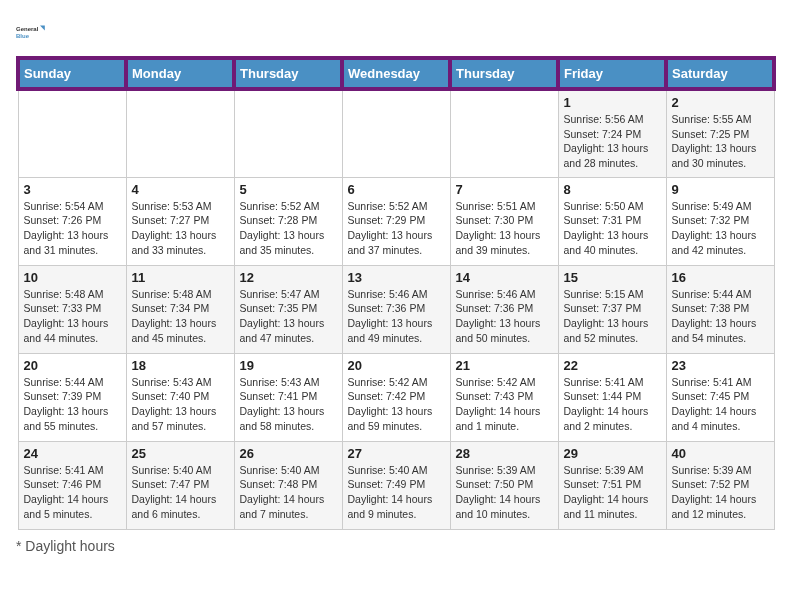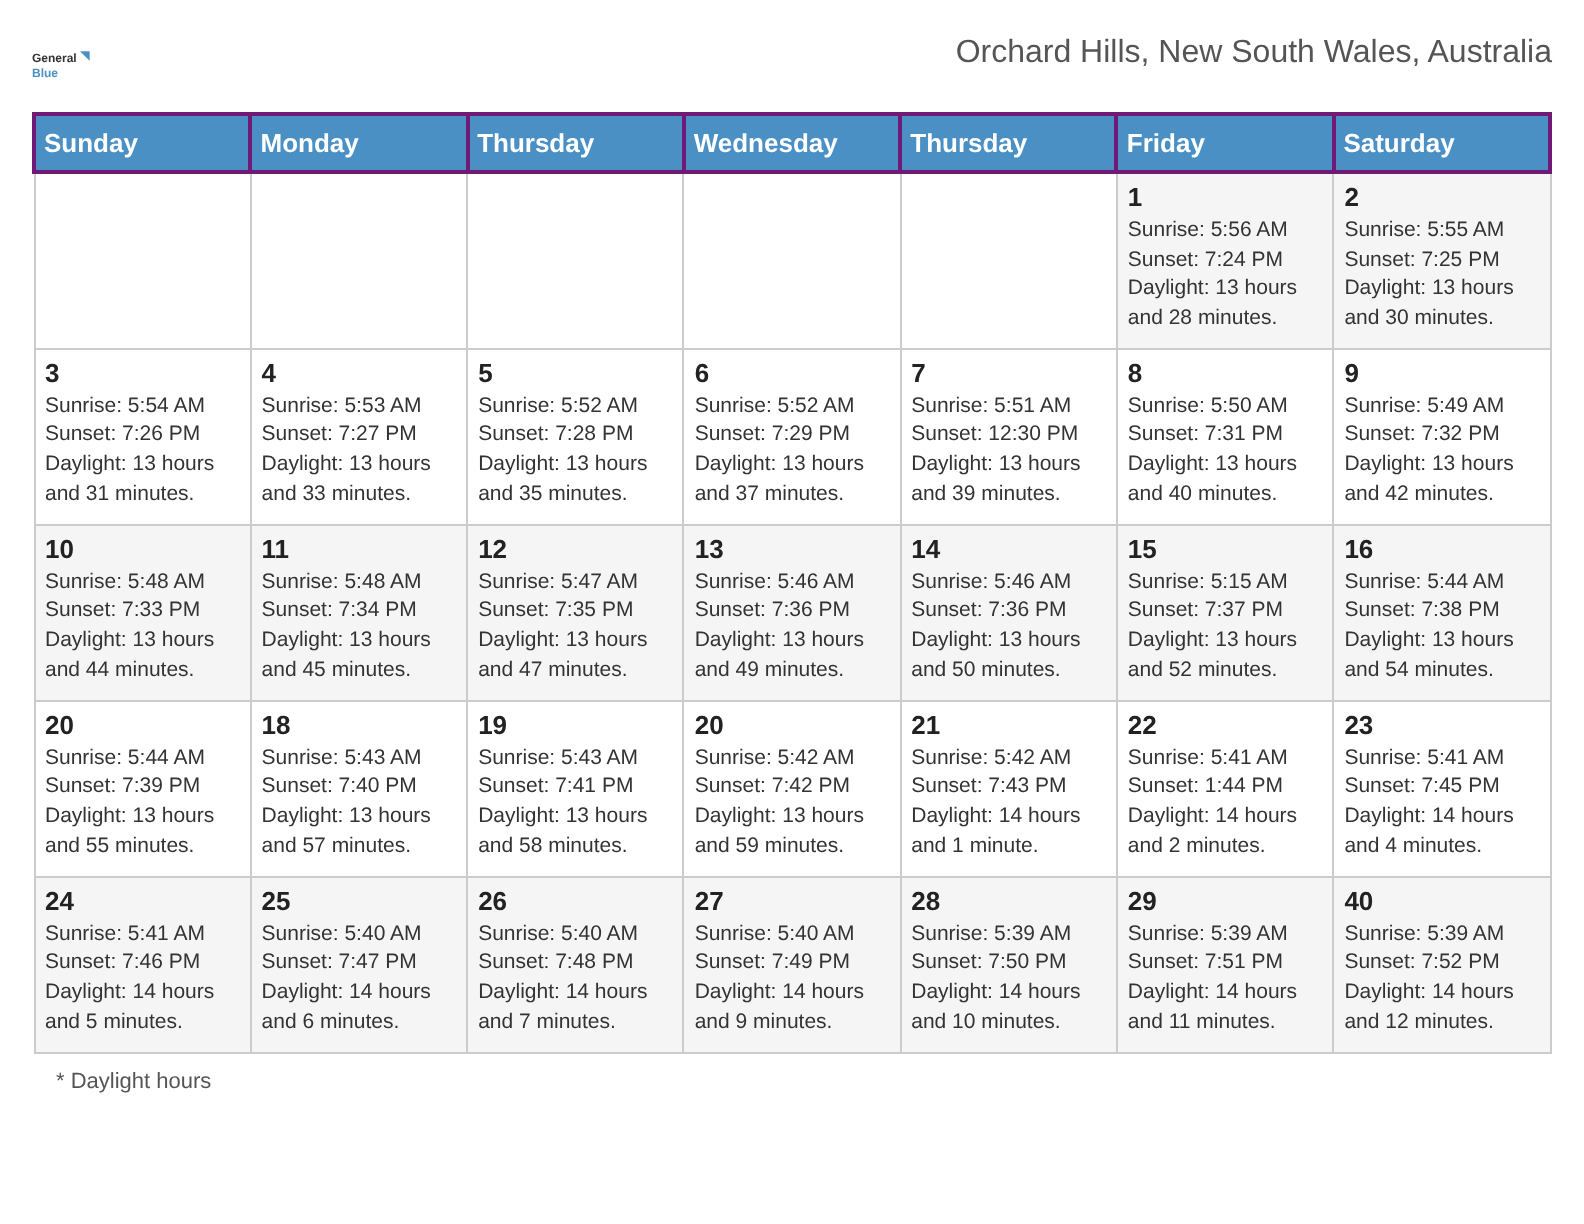--- a/index.html
+++ b/index.html
@@ -43,21 +43,21 @@
       border-collapse: collapse;
       font-size: 11px;
     }
     .calendar th {
       background: #4a90c4;
       color: #fff;
       padding: 6px 4px;
       text-align: left;
       font-size: 13px;
       font-weight: bold;
-      border: 2px solid #701a75;
+      border: 4px solid #701a75;
     }
     .calendar td {
       border: 1px solid #ccc;
       vertical-align: top;
       padding: 4px 5px;
       height: 88px;
       width: 108px;
       background: #fff;
     }
     .calendar tr:nth-child(odd) td {
@@ -75,41 +75,39 @@
     .day-info {
       font-size: 10.5px;
       color: #333;
       line-height: 1.4;
     }
     .empty-cell {
       background: #fff !important;
     }
     .footer-note {
       margin-top: 8px;
-      font-size: 11px;
+      font-size: 14px;
       color: #555;
-      margin-left: 12px;
     }
     .calendar tr:nth-child(odd) td.empty-cell {
       background: #fff !important;
     }
   </style>
 </head>
 <body>
 
 <div class="header">
   <div class="logo">
     <svg class="logo-icon" viewBox="0 0 80 40" width="80" height="40">
         <text x="0" y="18" font-size="15" font-weight="bold" fill="#333">General</text>
         <text x="0" y="36" font-size="15" font-weight="bold" fill="#4a90c4">Blue</text>
         <polygon points="60,4 72,4 72,16" fill="#4a90c4"></polygon>
       </svg>
   </div>
   <div class="title-block">
-    <div class="subtitle">Orchard Hills, New South Wales, Australia</div>
   </div>
 </div>
 
 <table class="calendar">
   <thead>
     <tr>
     <th>Sunday</th>
         <th>Monday</th>
         <th>Thursday</th>
         <th>Wednesday</th>
@@ -159,21 +157,21 @@
         </td>
         <td>
           <div class="day-number">6</div>
           <div class="day-info">Sunrise: 5:52 AM
 Sunset: 7:29 PM
 Daylight: 13 hours and 37 minutes.</div>
         </td>
         <td>
           <div class="day-number">7</div>
           <div class="day-info">Sunrise: 5:51 AM
-Sunset: 12:30 PM
+Sunset: 7:30 PM
 Daylight: 13 hours and 39 minutes.</div>
         </td>
         <td>
           <div class="day-number">8</div>
           <div class="day-info">Sunrise: 5:50 AM
 Sunset: 7:31 PM
 Daylight: 13 hours and 40 minutes.</div>
         </td>
         <td>
           <div class="day-number">9</div>

